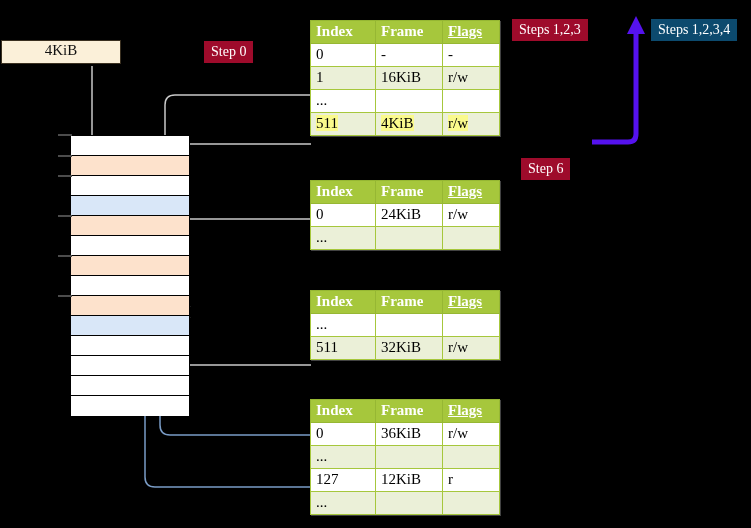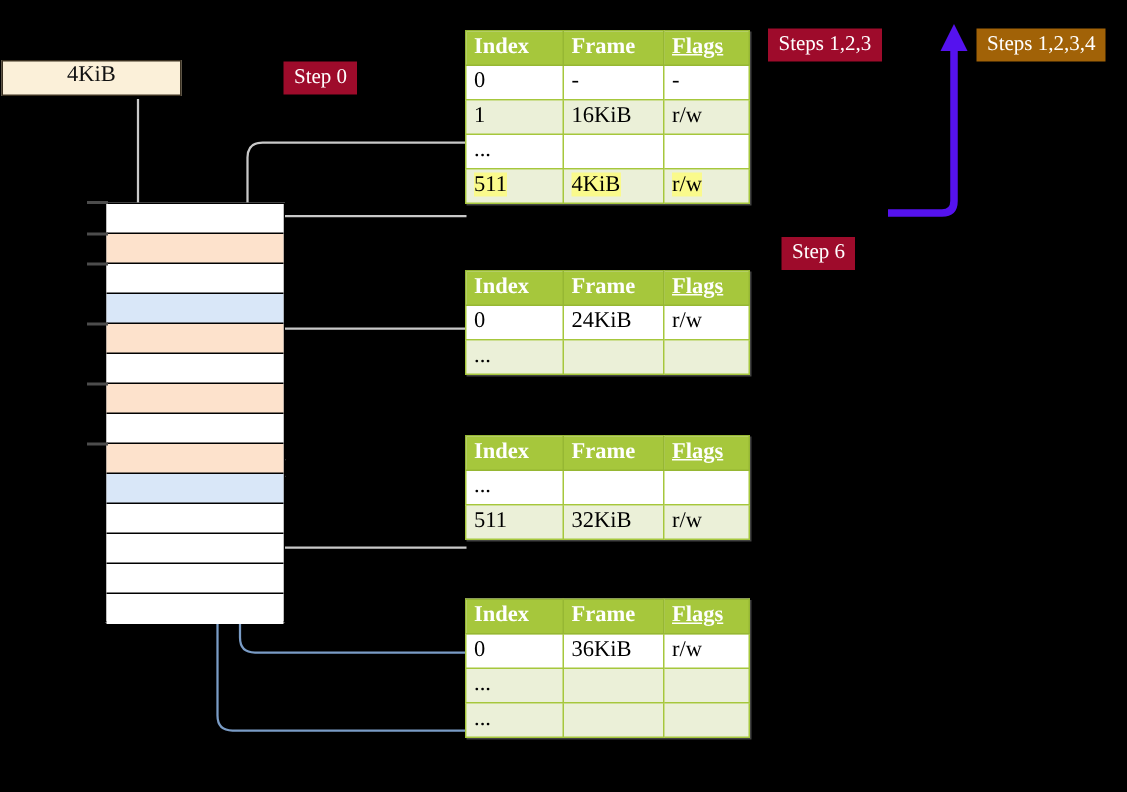--- a/index.html
+++ b/index.html
@@ -18,21 +18,21 @@
     position:absolute;background:#FBF0D9;border:1px solid #3a3020;
     font-size:15px;line-height:18px;text-align:center;color:#111;
   }
 
   
   .badge{
     position:absolute;color:#fff;font-size:14px;line-height:17px;
     padding:2px 7px 3px 7px;white-space:nowrap;
   }
   .badge.red{background:#9E0B2B;}
-  .badge.blue{background:#a16207;}
+  .badge.blue{background:#0c4a6e;}
 
   
   .memcol{position:absolute;border:1.6px solid #000;box-sizing:border-box;background:#fff;}
   .memrow{box-sizing:border-box;border-bottom:1.6px solid #000;width:100%;}
   .memrow:last-child{border-bottom:none;}
   .memrow.white{background:#ffffff;}
   .memrow.peach{background:#FDE2CC;}
   .memrow.bluefill{background:#D9E7F8;}
   .tick{position:absolute;height:1.6px;background:#4c4c4c;}
 
@@ -99,21 +99,21 @@
     <g stroke="#5512EE" stroke-width="5" fill="none" stroke-linecap="butt">
       <path d="M592,142 L628,142 Q636,142 636,134 L636,28"></path>
       <path d="M636,16 L645,34 L627,34 Z" fill="#5512EE" stroke="none"></path>
     </g>
   </svg>
 
   <div class="sizebox" style="left:1px;top:40px;width:118px;height:22px;">
     <span>4KiB</span>
   </div>
 
-  <div class="badge red" style="left:189px;top:41px;">
+  <div class="badge red" style="left:204px;top:41px;">
     <span>Step 0</span>
   </div>
   <div class="badge red" style="left:512px;top:19px;">
     <span>Steps 1,2,3</span>
   </div>
   <div class="badge blue" style="left:651px;top:19px;">
     <span>Steps 1,2,3,4</span>
   </div>
   <div class="badge red" style="left:521px;top:158px;">
     <span>Step 6</span>
@@ -228,20 +228,25 @@
         <tr class="plain">
           <td>0</td>
           <td>36KiB</td>
           <td>r/w</td>
         </tr>
         <tr class="alt">
           <td>...</td>
           <td></td>
           <td></td>
         </tr>
+        <tr class="plain">
+          <td>127</td>
+          <td>12KiB</td>
+          <td>r</td>
+        </tr>
         <tr class="alt">
           <td>...</td>
           <td></td>
           <td></td>
         </tr>
       </tbody>
     </table>
 
 </div>
 

